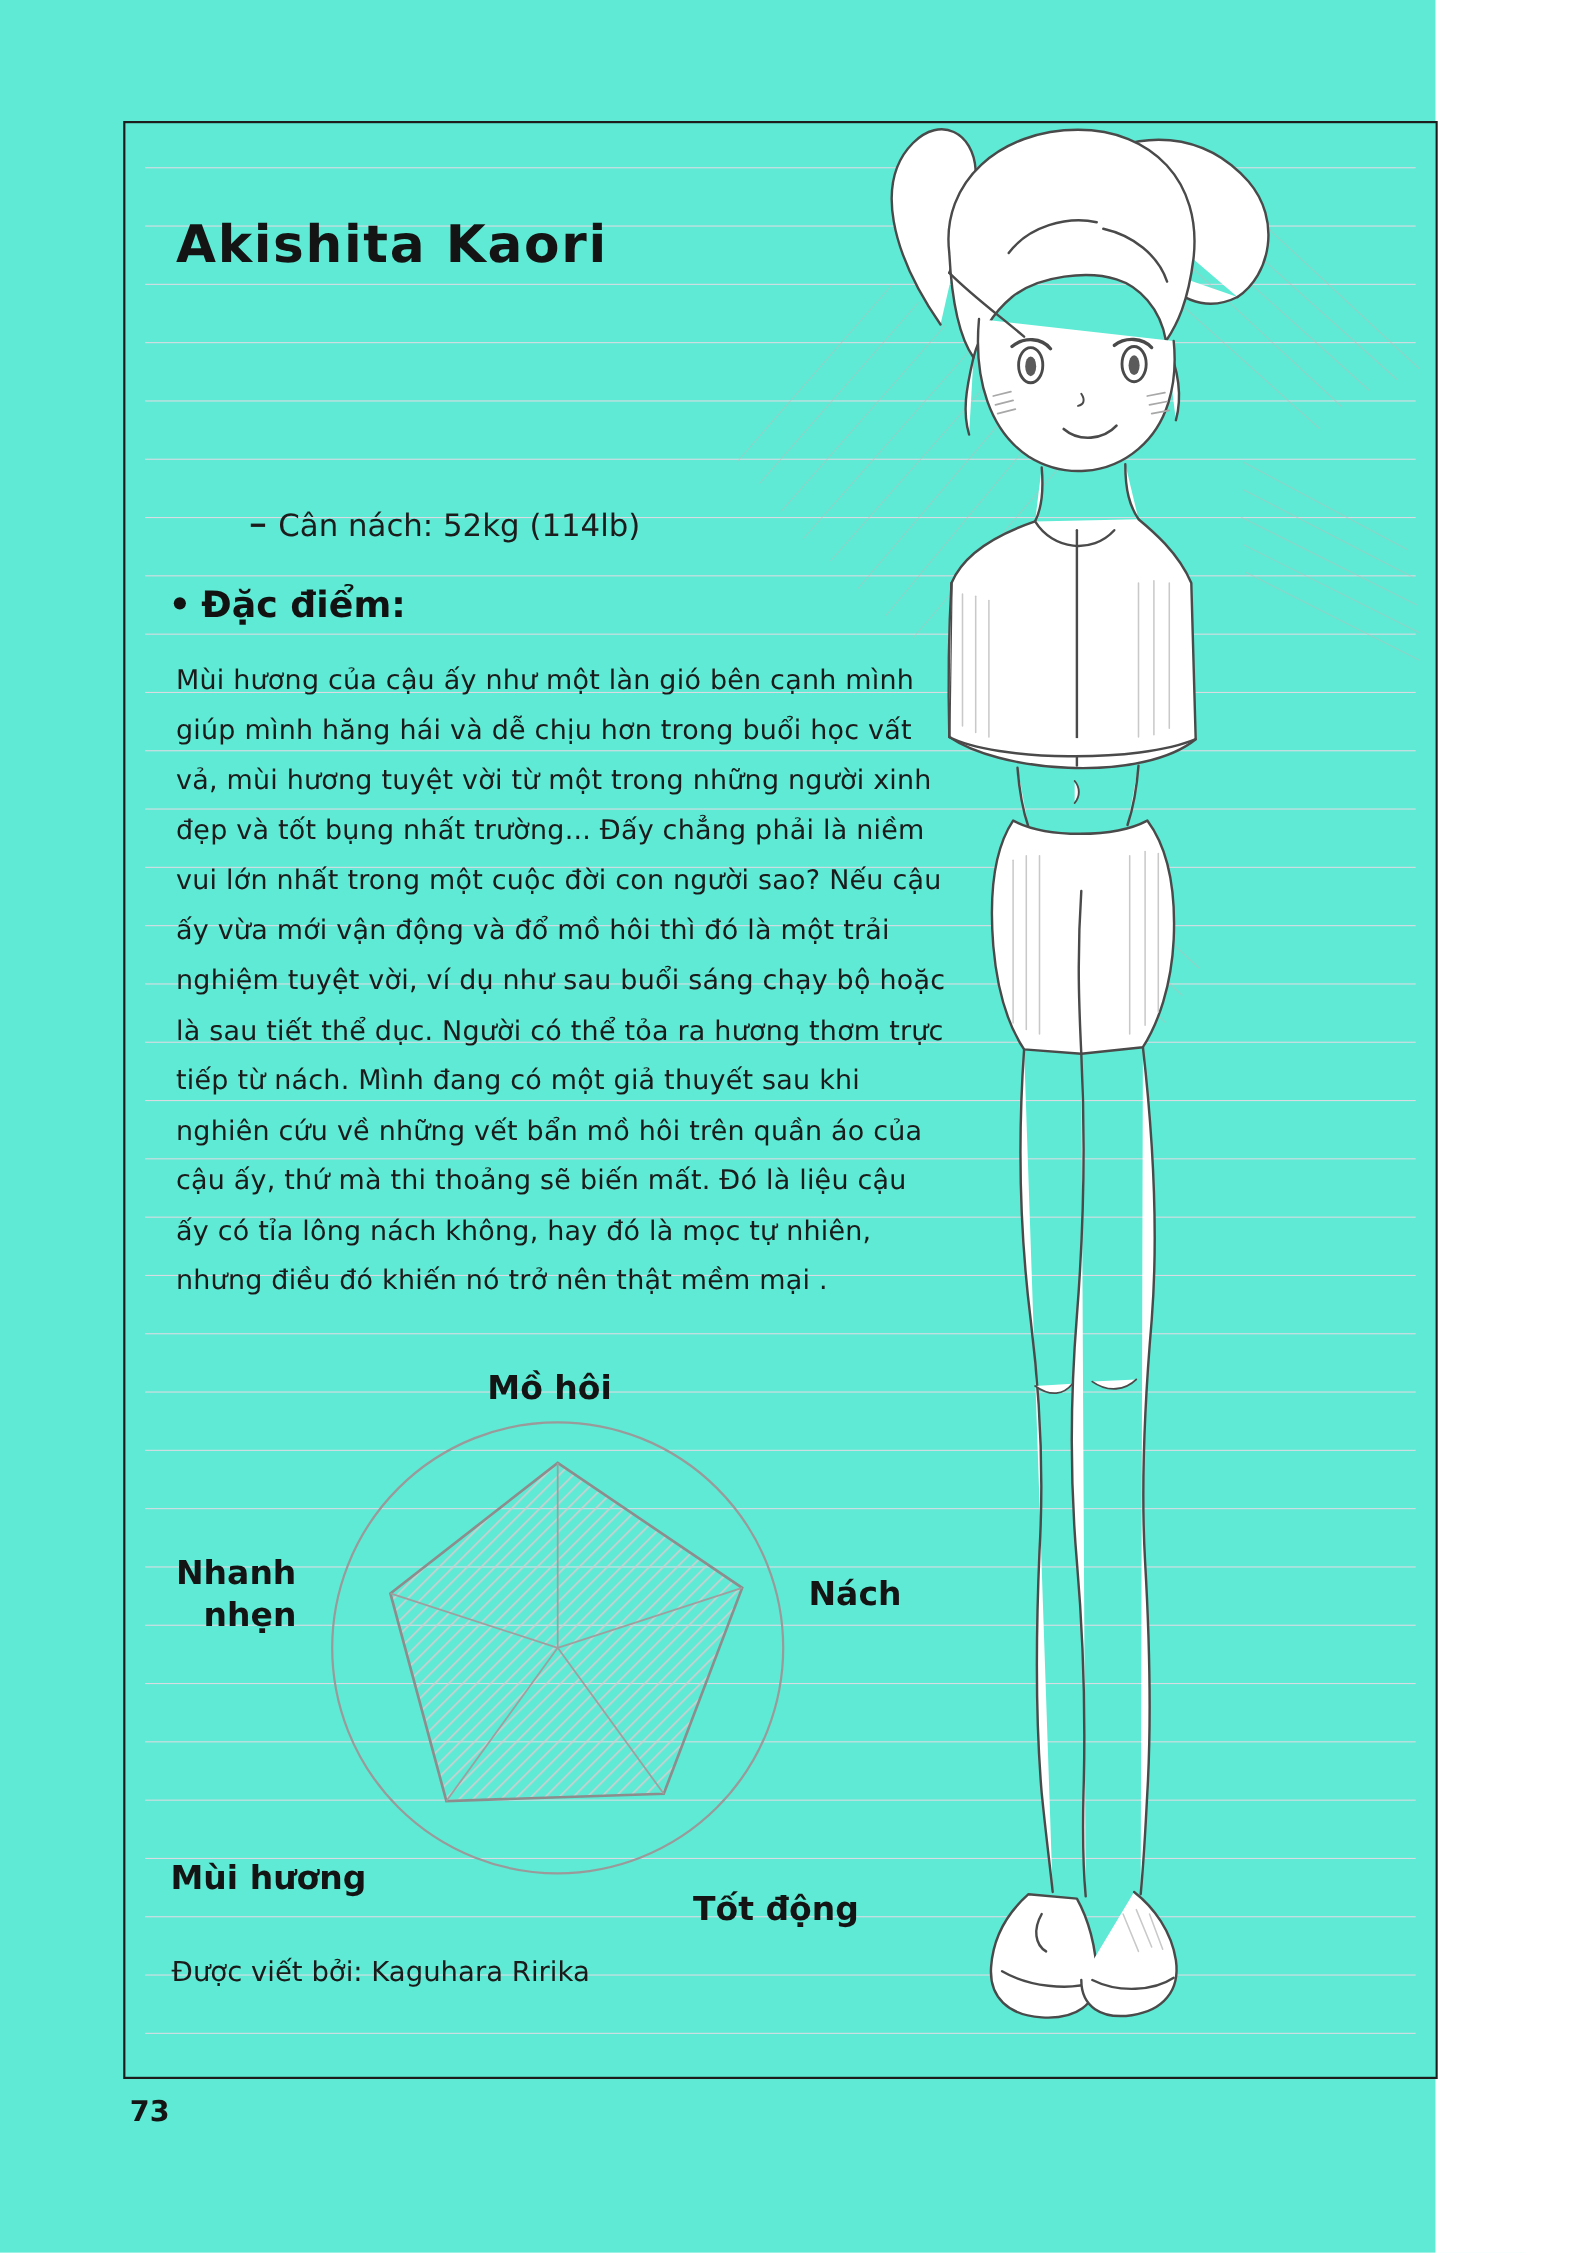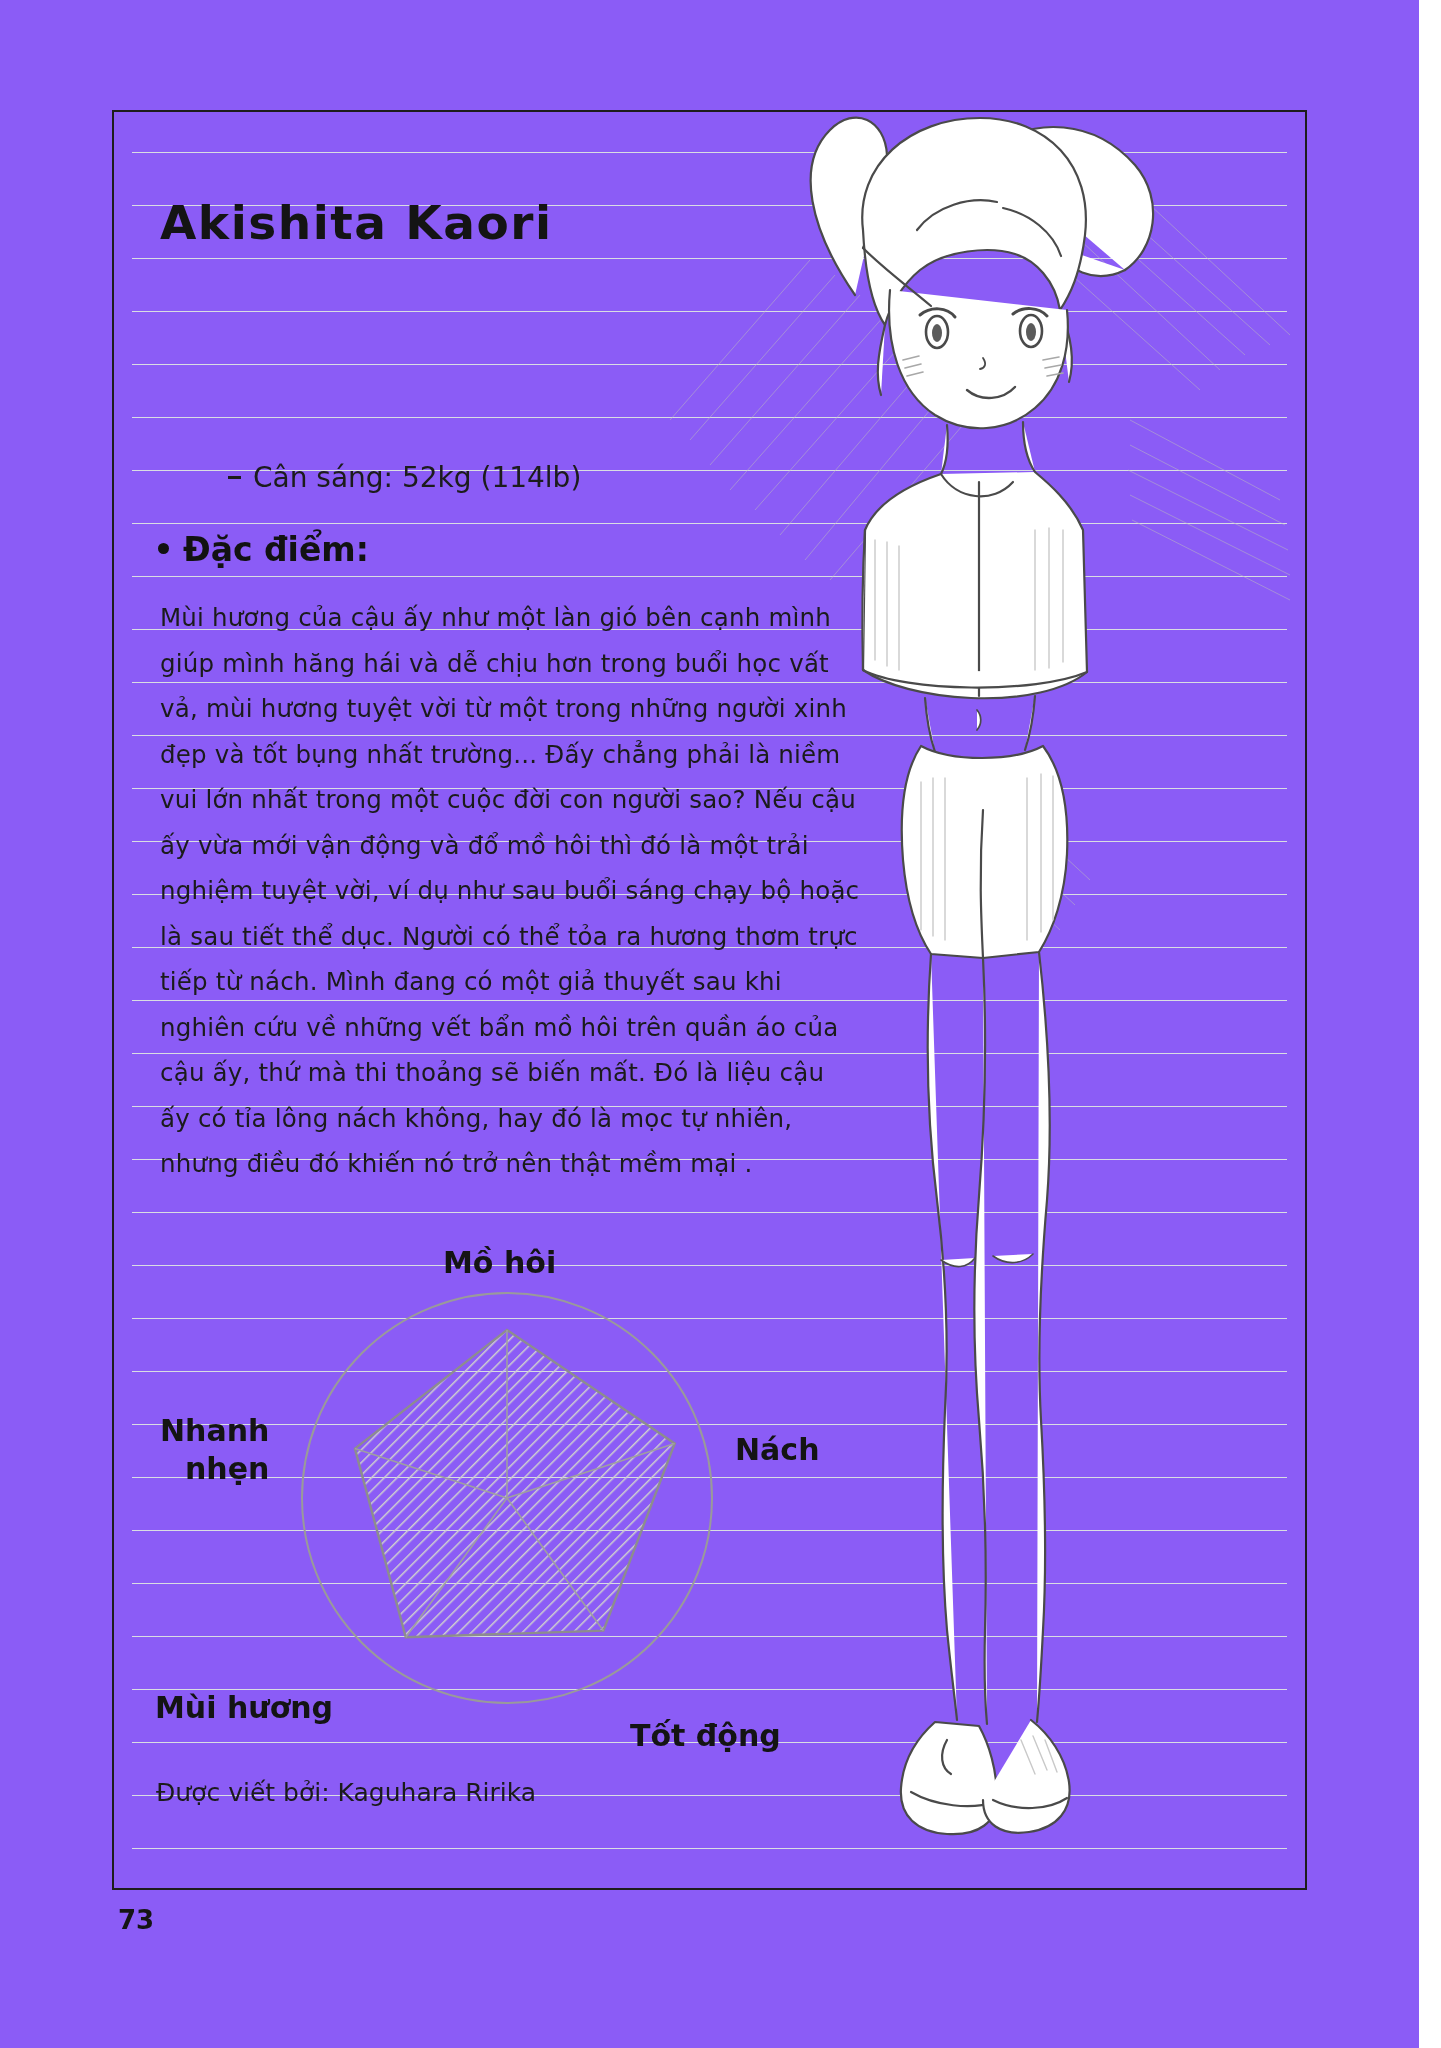--- a/index.html
+++ b/index.html
@@ -13,22 +13,22 @@
     position: relative;
     overflow: hidden;
     font-family: "DejaVu Sans", sans-serif;
     color: #1a1a1a;
   }
 
   
   .page {
     position: absolute;
     left: 0; top: 0;
-    width: 1419px; height: 2048px;
-    background: #8b5cf6;
+    width: 1305px; height: 2048px;
+    background: #5eead4;
   }
 
   .sheet-border {
     position: absolute;
     left: 112px;
     top: 110px;
     width: 1195px;
     height: 1780px;
     border: 2px solid #1d1d1d;
     box-sizing: border-box;
@@ -344,21 +344,21 @@
         </g>
       </g>
     </svg>
   </div>
 
   <div class="title">Akishita Kaori</div>
 
 
 
   <div class="bullet-row" id="weight">
-    <span class="dash"></span><span>Cân sáng: 52kg (114lb)</span>
+    <span class="dash"></span><span>Cân nách: 52kg (114lb)</span>
   </div>
 
   <div id="traits-head">
     <span class="dot"></span><span>Đặc điểm:</span>
   </div>
 
   <div class="body-text">Mùi hương của cậu ấy như một làn gió bên cạnh mình giúp mình hăng hái và dễ chịu hơn trong buổi học vất vả, mùi hương tuyệt vời từ một trong những người xinh đẹp và tốt bụng nhất trường... Đấy chẳng phải là niềm vui lớn nhất trong một cuộc đời con người sao? Nếu cậu ấy vừa mới vận động và đổ mồ hôi thì đó là một trải nghiệm tuyệt vời, ví dụ như sau buổi sáng chạy bộ hoặc là sau tiết thể dục. Người có thể tỏa ra hương thơm trực tiếp từ nách. Mình đang có một giả thuyết sau khi nghiên cứu về những vết bẩn mồ hôi trên quần áo của cậu ấy, thứ mà thi thoảng sẽ biến mất. Đó là liệu cậu ấy có tỉa lông nách không, hay đó là mọc tự nhiên, nhưng điều đó khiến nó trở nên thật mềm mại .</div>
 
   <div class="radar-wrap">
     <svg id="radar-svg" width="470" height="480" viewBox="0 0 470 480">

